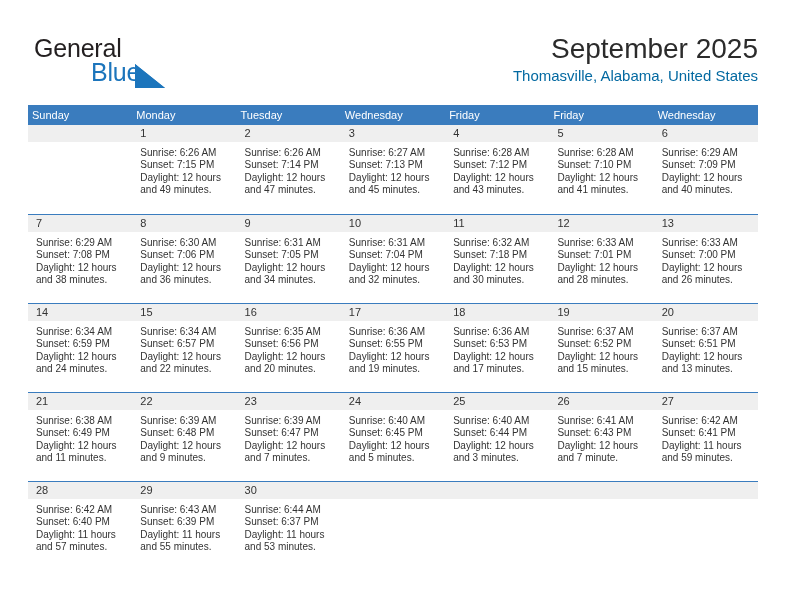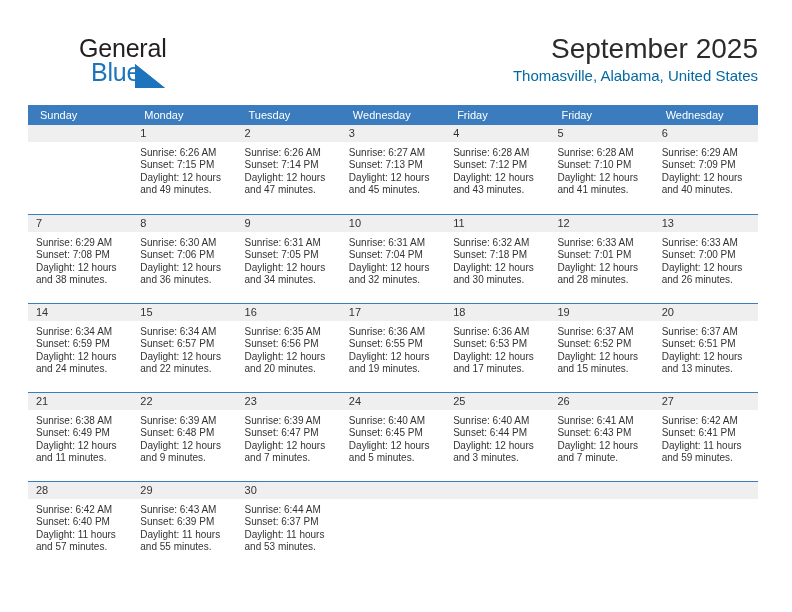--- a/index.html
+++ b/index.html
@@ -37,21 +37,20 @@
     height: 62px;
   }
   .brand-general {
     position: absolute;
     left: 0;
     top: 8px;
     font-size: 25px;
     letter-spacing: -0.2px;
     color: #231f20;
     font-family: "Liberation Sans", sans-serif;
-    margin-left: 45px;
   }
   .brand-blue {
     position: absolute;
     left: 57px;
     top: 32px;
     font-size: 25px;
     letter-spacing: -0.2px;
     color: #1c75bc;
     font-family: "Liberation Sans", sans-serif;
   }
@@ -93,21 +92,21 @@
   .dow-row {
     display: flex;
     background: #3a7cbe;
     height: 20px;
   }
   .dow {
     flex: 1 1 0;
     color: #ffffff;
     font-size: 11px;
     line-height: 20px;
-    padding-left: 12px;
+    padding-left: 4px;
     box-sizing: border-box;
     white-space: nowrap;
     overflow: hidden;
   }
   .week {
     display: flex;
     border-top: 1px solid #3a7cbe;
     height: 89px;
     box-sizing: border-box;
   }

